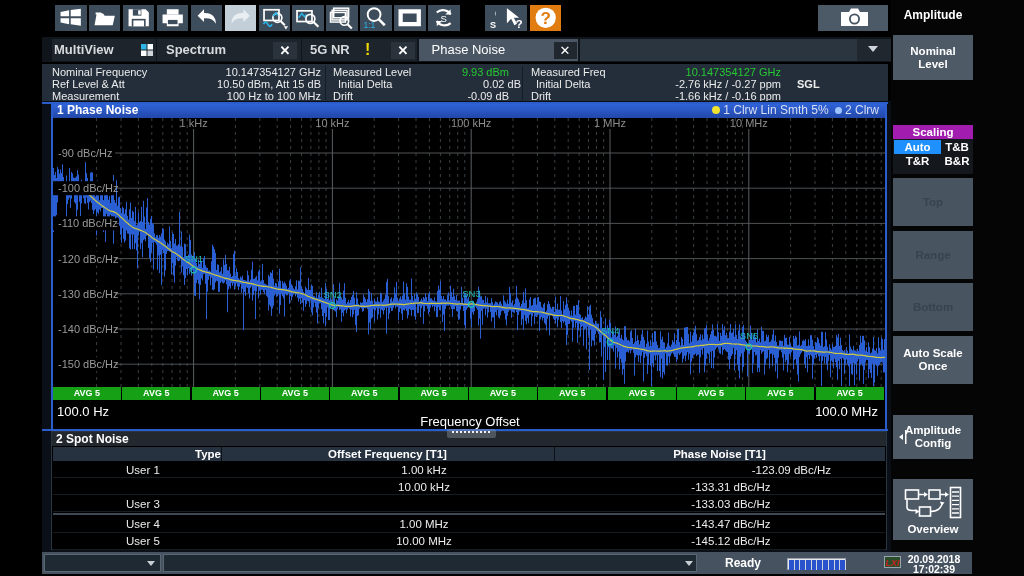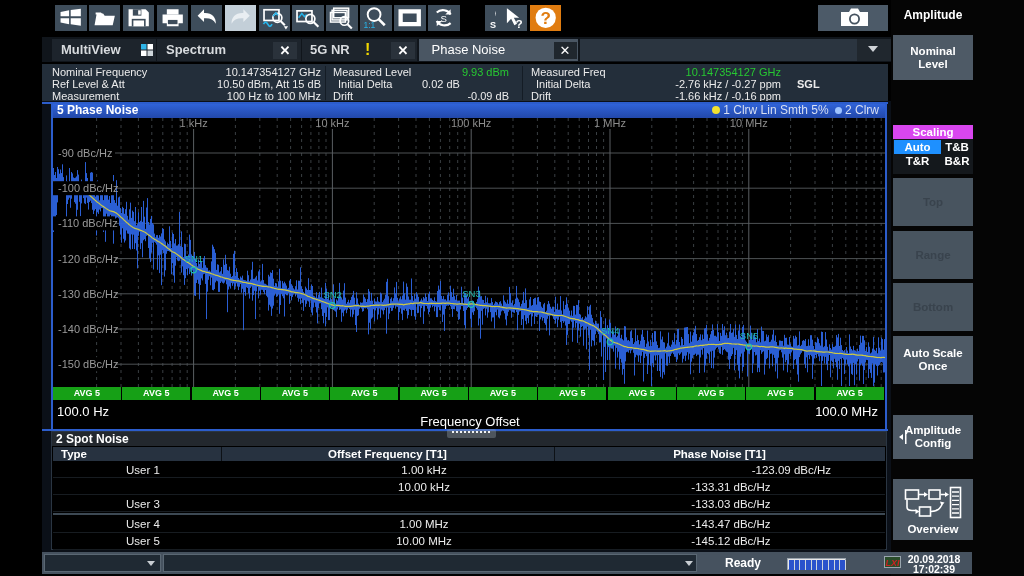--- a/index.html
+++ b/index.html
@@ -84,21 +84,21 @@
         <text x="16.5" y="18.5" font-size="16" font-weight="700" fill="#e07c10" text-anchor="middle" font-family="Liberation Sans">?</text>
       </svg></div>
 <div style="position:absolute;left:818px;top:5px;width:70px;height:26px;background:#4c5a68">
 <svg width="70" height="26" viewBox="0 0 70 26">
         <path d="M23 7 h8 l2 -3.5 h7 l2 3.5 h8 v14 h-27z" fill="#fff"></path>
         <circle cx="36.5" cy="14" r="4.6" fill="none" stroke="#45525f" stroke-width="1.8"></circle>
       </svg></div>
 
 <div class="abs" style="left:42px;top:37px;width:849px;height:25px;background:#10151b"></div>
 <div class="abs" style="left:52px;top:39px;width:103.5px;height:22px;background:#1d242c;color:#d8dbde;font-size:13px;font-weight:700;line-height:22px">
-  <span style="margin-left:9px">MultiView</span>
+  <span style="margin-left:2px">MultiView</span>
   <svg class="abs" style="left:89px;top:5px" width="12" height="12" viewBox="0 0 12 12">
         <rect x="0" y="0" width="5.5" height="5.5" fill="#2fb4e8"></rect>
         <rect x="6.5" y="0" width="5.5" height="5.5" fill="#fff"></rect>
         <rect x="0" y="6.5" width="5.5" height="5.5" fill="#fff"></rect>
         <rect x="6.5" y="6.5" width="5.5" height="5.5" fill="#cfd6da"></rect>
       </svg>
 </div>
 <div class="abs" style="left:157px;top:39px;width:143.5px;height:22px;background:#1d242c;color:#d8dbde;font-size:13px;font-weight:700;line-height:22px">
   <span style="margin-left:9px">Spectrum</span>
   <div class="abs" style="left:116px;top:2.5px;width:24px;height:17px;background:#2a323b;color:#fff;text-align:center;line-height:17px;font-size:13px">✕</div>
@@ -121,39 +121,39 @@
   <div class="abs" style="left:480px;top:2px;width:1px;height:34px;background:#141c25"></div>
   <div class="abs" style="left:10px;top:1.5px">Nominal Frequency</div>
       <div class="abs" style="left:120px;top:1.5px;width:159px;text-align:right">10.147354127 GHz</div>
   <div class="abs" style="left:10px;top:13.5px">Ref Level &amp; Att</div>
       <div class="abs" style="left:120px;top:13.5px;width:159px;text-align:right">10.50 dBm, Att 15 dB</div>
   <div class="abs" style="left:10px;top:25.5px">Measurement</div>
       <div class="abs" style="left:120px;top:25.5px;width:159px;text-align:right">100 Hz to 100 MHz</div>
   <div class="abs" style="left:291px;top:1.5px">Measured Level</div>
       <div class="abs" style="left:380px;top:1.5px;width:87px;text-align:right;color:#27c832">9.93 dBm</div>
   <div class="abs" style="left:296px;top:13.5px">Initial Delta</div>
-      <div class="abs" style="left:380px;top:13.5px;width:87px;text-align:left">0.02 dB</div>
+      <div class="abs" style="left:392px;top:13.5px;width:87px;text-align:right">0.02 dB</div>
   <div class="abs" style="left:291px;top:25.5px">Drift</div>
       <div class="abs" style="left:380px;top:25.5px;width:87px;text-align:right">-0.09 dB</div>
   <div class="abs" style="left:489px;top:1.5px">Measured Freq</div>
       <div class="abs" style="left:589px;top:1.5px;width:150px;text-align:right;color:#27c832">10.147354127 GHz</div>
   <div class="abs" style="left:494px;top:13.5px">Initial Delta</div>
       <div class="abs" style="left:589px;top:13.5px;width:150px;text-align:right">-2.76 kHz / -0.27 ppm</div>
   <div class="abs" style="left:489px;top:25.5px">Drift</div>
       <div class="abs" style="left:589px;top:25.5px;width:150px;text-align:right">-1.66 kHz / -0.16 ppm</div>
   <div class="abs" style="left:755px;top:13.5px;font-weight:700">SGL</div>
 </div>
 
 <div class="abs" style="left:42px;top:101px;width:849px;height:451px;background:#0b1018"></div>
 
 <div class="abs" style="left:42px;top:101.5px;width:846px;height:2.5px;background:#2c5dcc;z-index:2"></div>
 <div class="abs" style="left:42px;top:428.8px;width:846px;height:2.2px;background:#2c5dcc;z-index:2"></div>
 <div class="abs" style="left:51px;top:101.5px;width:836px;height:329.5px;background:#000;border:2px solid #2c5dcc;border-top:2.5px solid #2c5dcc"></div>
 <div class="abs" style="left:53px;top:104px;width:832px;height:13.5px;background:linear-gradient(#3063d8,#2248aa);color:#fff;font-size:12px;font-weight:700;line-height:13px">
-  <span style="margin-left:4px">5 Phase Noise</span>
+  <span style="margin-left:4px">1 Phase Noise</span>
   <span style="position:absolute;right:6px;top:0;font-weight:400;color:#d8dff2;font-size:12px">
   <span style="display:inline-block;width:8px;height:8px;border-radius:50%;background:#f2e230;margin-right:3px"></span>1 Clrw Lin Smth 5% <span style="display:inline-block;width:7px;height:7px;border-radius:50%;background:#9ec4ff;margin:0 3px"></span>2 Clrw</span>
 </div>
 <svg width="849" height="270" viewBox="36 118 849 270" style="position:absolute;left:36px;top:118px" font-family="Liberation Sans, sans-serif">
 <line x1="96.6" y1="118" x2="96.6" y2="388" stroke="#3a3f43" stroke-width="1" stroke-dasharray="3 4"></line>
       <line x1="121.0" y1="118" x2="121.0" y2="388" stroke="#3a3f43" stroke-width="1" stroke-dasharray="3 4"></line>
       <line x1="138.4" y1="118" x2="138.4" y2="388" stroke="#3a3f43" stroke-width="1" stroke-dasharray="3 4"></line>
       <line x1="151.8" y1="118" x2="151.8" y2="388" stroke="#3a3f43" stroke-width="1" stroke-dasharray="3 4"></line>
       <line x1="162.8" y1="118" x2="162.8" y2="388" stroke="#3a3f43" stroke-width="1" stroke-dasharray="3 4"></line>
       <line x1="172.1" y1="118" x2="172.1" y2="388" stroke="#3a3f43" stroke-width="1" stroke-dasharray="3 4"></line>
@@ -258,21 +258,21 @@
 <div class="abs" style="left:57px;top:403.5px;color:#fff;font-size:13px">100.0 Hz</div>
 <div class="abs" style="left:700px;top:403.5px;width:178px;text-align:right;color:#fff;font-size:13px">100.0 MHz</div>
 <div class="abs" style="left:280px;top:414px;width:380px;text-align:center;color:#fff;font-size:13px">Frequency Offset</div>
 
 <div class="abs" style="left:447px;top:428.5px;width:49px;height:9px;background:rgba(150,160,170,0.38);border-radius:2px;z-index:4"></div>
 <div class="abs" style="left:452px;top:430.5px;width:40px;height:2px;background:repeating-linear-gradient(90deg,#f2f2f2 0 2px,transparent 2px 4px);z-index:4"></div>
 
 <div class="abs" style="left:51px;top:431px;width:836px;height:119px;background:#000;border:1px solid #2a3542"></div>
 <div class="abs" style="left:52px;top:432px;width:834px;height:14px;background:#23282e;color:#fff;font-size:12px;font-weight:700;line-height:14px"><span style="margin-left:4px">2 Spot Noise</span></div>
 <div class="abs" style="left:53px;top:447px;width:832px;height:14px;background:#273240;color:#fff;font-size:11.5px;font-weight:700;line-height:14px">
-  <div class="abs" style="left:8px;width:168px;text-align:left">Type</div>
+  <div class="abs" style="left:0;width:168px;text-align:right">Type</div>
   <div class="abs" style="left:168px;width:333px;text-align:center">Offset Frequency [T1]</div>
   <div class="abs" style="left:501px;width:331px;text-align:center">Phase Noise [T1]</div>
   <div class="abs" style="left:168px;top:0;width:1px;height:14px;background:#0d1116"></div>
   <div class="abs" style="left:501px;top:0;width:1px;height:14px;background:#0d1116"></div>
 </div>
 <div class="abs" style="left:53px;top:461.5px;width:832px;height:16.5px;color:#ececec;font-size:11.5px;line-height:16.5px;border-bottom:1px solid #171c21">
   <div class="abs" style="left:0px;width:180px;text-align:center">User 1</div>
   <div class="abs" style="left:221px;width:300px;text-align:center">1.00 kHz</div>
   <div class="abs" style="left:578px;width:200px;text-align:right">-123.09 dBc/Hz</div>
     </div>
@@ -304,21 +304,21 @@
 <div class="abs" style="left:725px;top:556px;color:#fff;font-weight:700;font-size:12px;z-index:6">Ready</div>
 <div class="abs" style="left:787px;top:558px;width:59px;height:12px;border:1px solid #9aa4ae;background:#e8e8e8;font-size:0;z-index:6">
   <div style="position:absolute;left:1px;top:1px;width:57px;height:10px;background:repeating-linear-gradient(90deg,#2a52cc 0 4.7px,#cdd5dd 4.7px 5.7px)"></div>
 </div>
 <div class="abs" style="left:884px;top:556px;width:17px;height:12px;background:#2a4d2a;border:1px solid #99a5ae;color:#cc2222;font-size:9px;font-weight:700;font-style:italic;text-align:center;line-height:12px;z-index:6">LXI</div>
 <div class="abs" style="left:904px;top:554px;width:60px;text-align:center;color:#fff;font-weight:700;font-size:10.5px;line-height:10px;z-index:6">20.09.2018<br>17:02:39</div>
 
 <div class="abs" style="left:893px;top:8px;width:80px;text-align:center;color:#fff;font-weight:700;font-size:12px">Amplitude</div>
 <div class="btn" style="top:35px;height:45px">Nominal<br>Level</div>
 <div class="abs" style="left:893px;top:125px;width:80px;height:49px;background:#14181c">
-  <div style="position:absolute;left:0;top:0;width:80px;height:14px;background:#d946ef;color:#fff;font-weight:700;font-size:11.5px;text-align:center;line-height:14px">Scaling</div>
+  <div style="position:absolute;left:0;top:0;width:80px;height:14px;background:#a21caf;color:#fff;font-weight:700;font-size:11.5px;text-align:center;line-height:14px">Scaling</div>
   <div style="position:absolute;left:1px;top:15px;width:47px;height:14px;background:#1e90ff;color:#fff;font-weight:700;font-size:11.5px;text-align:center;line-height:14px">Auto</div>
   <div style="position:absolute;left:48px;top:15px;width:32px;height:14px;color:#fff;font-weight:700;font-size:11.5px;text-align:center;line-height:14px">T&amp;B</div>
   <div style="position:absolute;left:1px;top:29px;width:47px;height:14px;color:#fff;font-weight:700;font-size:11.5px;text-align:center;line-height:14px">T&amp;R</div>
   <div style="position:absolute;left:48px;top:29px;width:32px;height:14px;color:#fff;font-weight:700;font-size:11.5px;text-align:center;line-height:14px">B&amp;R</div>
 </div>
 <div class="btn dis" style="top:178px;height:48px">Top</div>
 <div class="btn dis" style="top:231px;height:48px">Range</div>
 <div class="btn dis" style="top:283px;height:48px">Bottom</div>
 <div class="btn" style="top:336px;height:48px">Auto Scale<br>Once</div>
 <div class="btn" style="top:415px;height:44px">Amplitude<br>Config

